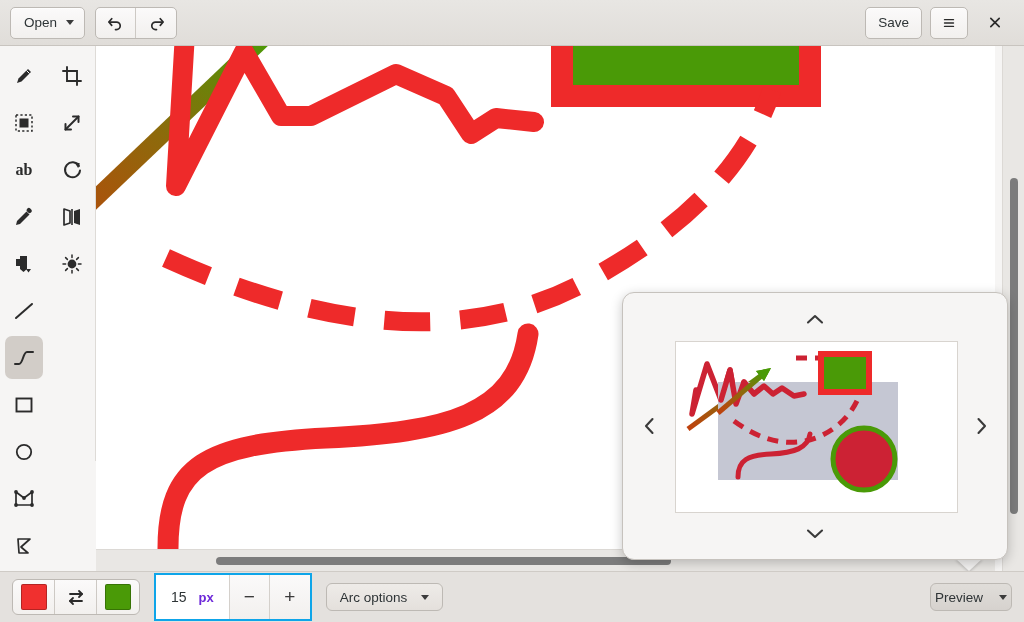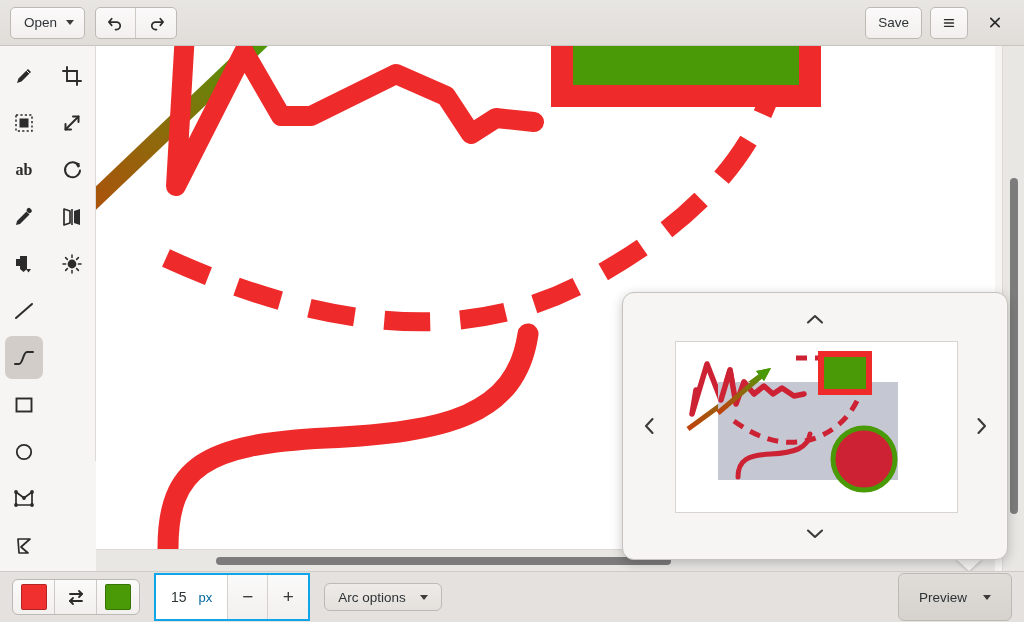--- a/index.html
+++ b/index.html
@@ -208,40 +208,40 @@
     background: #ffffff;
     margin-left: 14px;
   }
   .spin-val {
     display: flex; align-items: baseline; gap: 12px;
     padding: 0 15px; height: 100%;
     border-right: 1px solid #d4d0cb;
     align-items: center;
   }
   .spin-num { font-size: 14px; color: #2e3436; }
-  .spin-unit { font-size: 13px; color: #0369a1; }
+  .spin-unit { font-size: 13px; color: #6d28d9; font-weight: bold; }
   .spin-btn {
     width: 40px; height: 100%;
     display: flex; align-items: center; justify-content: center;
     font-size: 19px; color: #3b3b3b;
     border-right: 1px solid #d4d0cb;
     background: linear-gradient(180deg,#fbfafa 0%,#f2f0ee 100%);
   }
   .spin-btn:last-child { border-right: none; }
   .opt-btn {
     margin-left: 14px;
     height: 28px; padding: 0 13px;
     display: flex; align-items: center; gap: 14px;
     border: 1px solid #bdb9b4; border-radius: 6px;
     background: linear-gradient(180deg,#eeebe8 0%,#e4e0dc 100%);
     font-size: 13.5px; color: #2e3436;
   }
   .preview-btn {
     margin-left: auto;
-    height: 48px; padding: 0 20px;
+    height: 28px; padding: 0 4px;
     display: flex; align-items: center; gap: 16px;
     border: 1px solid #bdb9b4; border-radius: 6px;
     background: linear-gradient(180deg,#e0ddd9 0%,#d6d2ce 100%);
     font-size: 13.5px; color: #2e3436;
   }
 </style>
 </head>
 <body>
 
 <div id="app">

